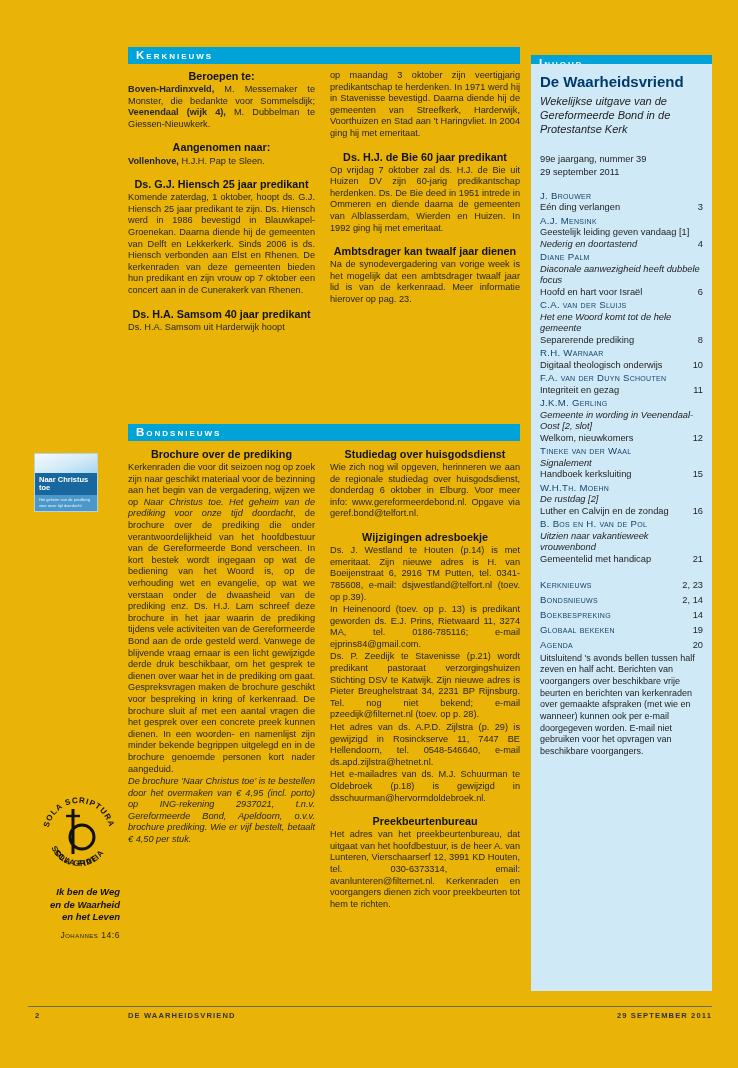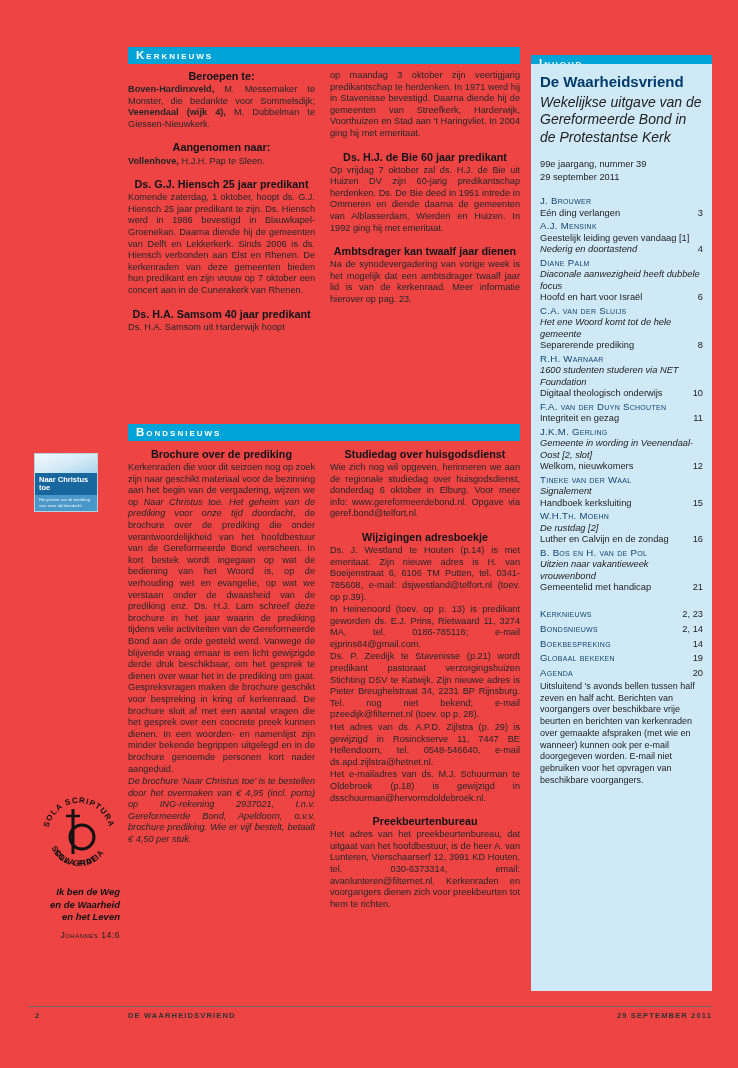--- a/index.html
+++ b/index.html
@@ -1,17 +1,17 @@
 <!DOCTYPE html>
 <html lang="nl"><head>
 <meta charset="utf-8">
 <style>
   html,body{margin:0;padding:0;background:#fff;}
   body{font-family:"Liberation Sans", sans-serif;}
-  .page{position:relative;width:738px;height:1068px;background:#ef4444;outline:1px solid #d9d9d9;overflow:hidden;color:#2a2a2a;}
+  .page{position:relative;width:738px;height:1068px;background:#eab308;outline:1px solid #d9d9d9;overflow:hidden;color:#2a2a2a;}
 
   
   .bar{position:absolute;height:17px;background:#00a3d7;}
   .bar-label{display:block;font-variant:small-caps;font-weight:bold;color:#fff;font-size:11.5px;letter-spacing:2px;line-height:17px;padding-left:8px;}
 
   
   .col{position:absolute;font-size:9.2px;line-height:1.26;text-align:justify;color:#262626;}
   .h{font-weight:bold;font-size:10.8px;line-height:1.12;margin:11px 0 2px 0;color:#101418;text-align:center;}
   .h.first{margin-top:0;}
   .p{margin:0;}
@@ -26,21 +26,21 @@
   .cover-bot{flex:1;background:#4a97c9;color:#eaf5fb;font-size:4px;line-height:1.5;padding:2px 4px;}
 
   .logo{position:absolute;left:40px;top:792px;width:78px;height:78px;}
 
   .quote{position:absolute;left:22px;top:886px;width:98px;text-align:right;font-weight:bold;font-style:italic;font-size:9.5px;line-height:1.32;color:#121212;}
   .quote-ref{font-variant:small-caps;font-weight:normal;font-style:normal;font-size:8.6px;letter-spacing:0.5px;margin-top:6px;color:#222;}
 
   
   .inhoud-box{position:absolute;left:531px;top:64px;width:181px;height:927px;background:#cfe9f7;box-sizing:border-box;padding:10px 9px 8px 9px;font-size:9.3px;line-height:1.25;color:#1e1e1e;}
   .mag-title{font-size:15px;font-weight:bold;color:#003a6b;margin:0 0 3px 0;line-height:1.1;}
-  .mag-sub{font-style:italic;font-size:14px;line-height:1.28;margin-bottom:11px;color:#222;}
+  .mag-sub{font-style:italic;font-size:11px;line-height:1.28;margin-bottom:17px;color:#222;}
   .issue{margin-bottom:11px;line-height:1.4;}
   .toc-name{font-variant:small-caps;letter-spacing:0.3px;color:#15436d;font-size:9.6px;line-height:1.3;margin-top:1px;}
   .toc-line{display:flex;line-height:1.24;}
   .toc-line .t{flex:1;}
   .toc-line .pg{margin-left:4px;white-space:nowrap;}
   .it{font-style:italic;}
   .toc-sections{margin-top:13px;}
   .sec-line{display:flex;line-height:1.55;}
   .sec-line .t{flex:1;font-variant:small-caps;letter-spacing:0.3px;color:#15436d;font-size:9.6px;}
   .sec-line .pg{margin-left:4px;}
@@ -96,21 +96,21 @@
     <h3 class="h first">Brochure over de prediking</h3>
     <p class="p"><span>Kerkenraden die voor dit seizoen nog op zoek zijn naar geschikt materiaal voor de bezinning aan het begin van de vergadering, wijzen we op </span><i>Naar Christus toe. Het geheim van de prediking voor onze tijd doordacht</i><span>, de brochure over de prediking die onder verantwoordelijkheid van het hoofdbestuur van de Gereformeerde Bond verscheen. In kort bestek wordt ingegaan op wat de bediening van het Woord is, op de verhouding wet en evangelie, op wat we verstaan onder de dwaasheid van de prediking enz. Ds. H.J. Lam schreef deze brochure in het jaar waarin de prediking tijdens vele activiteiten van de Gereformeerde Bond aan de orde gesteld werd. Vanwege de blijvende vraag ernaar is een licht gewijzigde derde druk beschikbaar, om het gesprek te dienen over waar het in de prediking om gaat. Gespreksvragen maken de brochure geschikt voor bespreking in kring of kerkenraad. De brochure sluit af met een aantal vragen die het gesprek over een concrete preek kunnen dienen. In een woorden- en namenlijst zijn minder bekende begrippen uitgelegd en in de brochure genoemde personen kort nader aangeduid.</span></p>
     <p class="p note-italic">De brochure 'Naar Christus toe' is te bestellen door het overmaken van € 4,95 (incl. porto) op ING-rekening 2937021, t.n.v. Gereformeerde Bond, Apeldoorn, o.v.v. brochure prediking. Wie er vijf bestelt, betaalt € 4,50 per stuk.</p>
   </div>
 
   <div class="col" style="left:330px;top:448px;width:190px;height:522px;">
     <h3 class="h first">Studiedag over huisgodsdienst</h3>
     <p class="p">Wie zich nog wil opgeven, herinneren we aan de regionale studiedag over huisgodsdienst, donderdag 6 oktober in Elburg. Voor meer info: www.gereformeerdebond.nl. Opgave via geref.bond@telfort.nl.</p>
 
     <h3 class="h">Wijzigingen adresboekje</h3>
-    <p class="p">Ds. J. Westland te Houten (p.14) is met emeritaat. Zijn nieuwe adres is H. van Boeijenstraat 6, 6106 TM Putten, tel. 0341-785608, e-mail: dsjwestland@telfort.nl (toev. op p.39).</p>
+    <p class="p">Ds. J. Westland te Houten (p.14) is met emeritaat. Zijn nieuwe adres is H. van Boeijenstraat 6, 2916 TM Putten, tel. 0341-785608, e-mail: dsjwestland@telfort.nl (toev. op p.39).</p>
     <p class="p">In Heinenoord (toev. op p. 13) is predikant geworden ds. E.J. Prins, Rietwaard 11, 3274 MA, tel. 0186-785116; e-mail ejprins84@gmail.com.</p>
     <p class="p">Ds. P. Zeedijk te Stavenisse (p.21) wordt predikant pastoraat verzorgingshuizen Stichting DSV te Katwijk. Zijn nieuwe adres is Pieter Breughelstraat 34, 2231 BP Rijnsburg. Tel. nog niet bekend; e-mail pzeedijk@filternet.nl (toev. op p. 28).</p>
     <p class="p">Het adres van ds. A.P.D. Zijlstra (p. 29) is gewijzigd in Rosinckserve 11, 7447 BE Hellendoorn, tel. 0548-546640, e-mail ds.apd.zijlstra@hetnet.nl.</p>
     <p class="p">Het e-mailadres van ds. M.J. Schuurman te Oldebroek (p.18) is gewijzigd in dsschuurman@hervormdoldebroek.nl.</p>
 
     <h3 class="h">Preekbeurtenbureau</h3>
     <p class="p">Het adres van het preekbeurtenbureau, dat uitgaat van het hoofdbestuur, is de heer A. van Lunteren, Vierschaarserf 12, 3991 KD Houten, tel. 030-6373314, email: avanlunteren@filternet.nl. Kerkenraden en voorgangers dienen zich voor preekbeurten tot hem te richten.</p>
   </div>
 
   <div class="cover">
@@ -192,23 +192,20 @@
         </div>
       <div class="toc-line">
           <span class="t">Separerende prediking</span>
           <span class="pg">8</span>
         </div>
     </div>
 
     <div class="toc-entry">
       <div class="toc-name">R.H. Warnaar</div>
       <div class="toc-line">
-          <span class="t it">1600 studenten studeren via NET Foundation</span>
-        </div>
-      <div class="toc-line">
           <span class="t">Digitaal theologisch onderwijs</span>
           <span class="pg">10</span>
         </div>
     </div>
 
     <div class="toc-entry">
       <div class="toc-name">F.A. van der Duyn Schouten</div>
       <div class="toc-line">
           <span class="t">Integriteit en gezag</span>
           <span class="pg">11</span>

